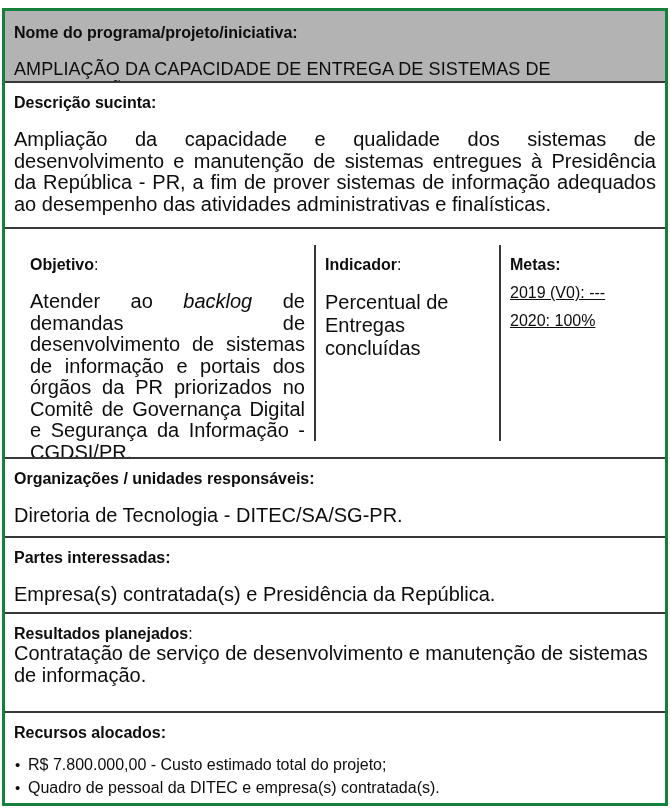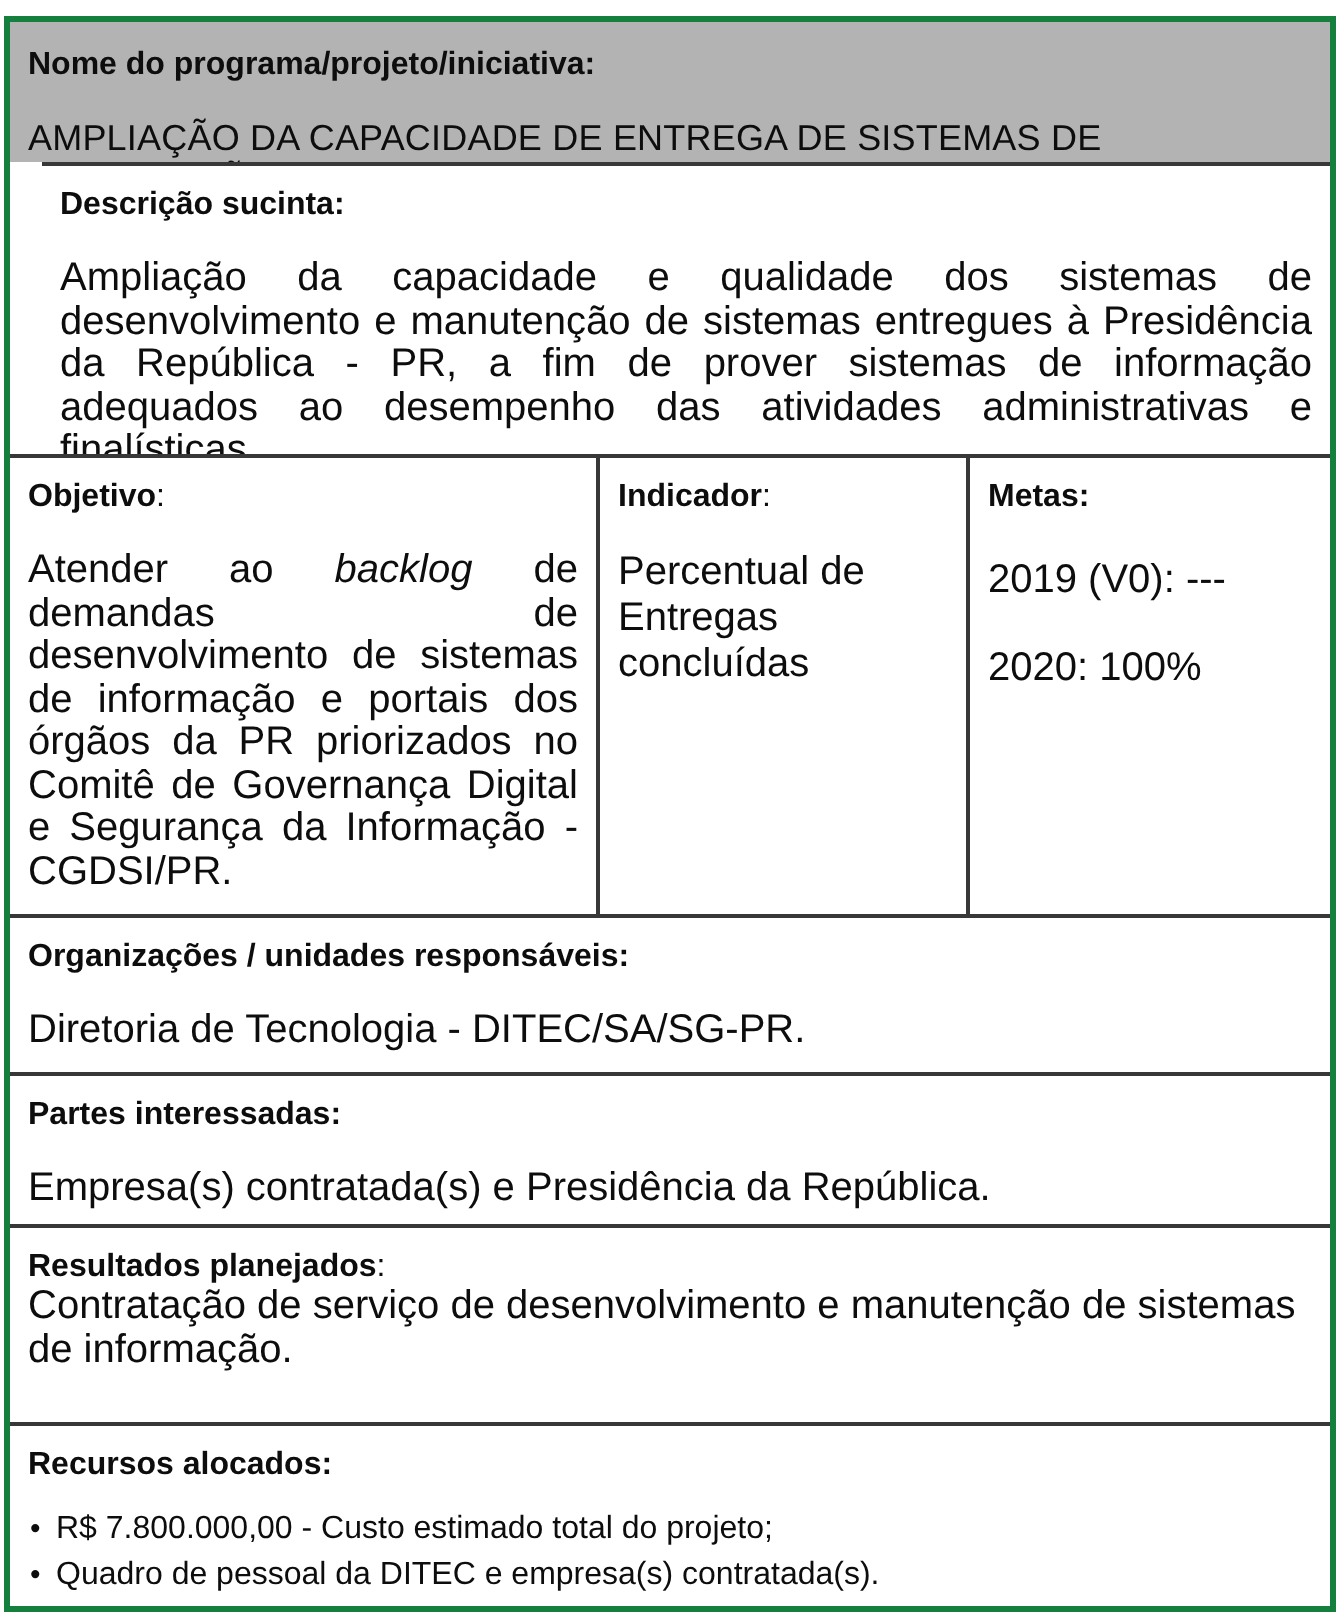--- a/index.html
+++ b/index.html
@@ -15,31 +15,31 @@
   .sec{box-sizing:border-box;padding:10px 9px 8px 9px;overflow:hidden;}
   .sec + .sec{border-top:2px solid #383838;}
   .sec-header{font-weight:bold;font-size:16px;line-height:1.2;}
   .hc{font-weight:bold;}
   .colon-normal .hc{font-weight:normal;}
   .gray{background:#b3b3b3;height:70px;padding-top:12px;}
   .gray .caps{font-weight:normal;font-size:18px;margin-top:17px;letter-spacing:0.1px;}
   .par{margin:0;font-size:20px;line-height:21.5px;}
   .just{text-align:justify;}
   .gap-top{margin-top:17px;}
-  .s-desc{height:146px;margin-left:16px;}
-  .s-cols{height:230px;padding:0;display:flex;flex-direction:row;}
+  .s-desc{height:146px;}
+  .s-cols{height:230px;padding:16px;display:flex;flex-direction:row;}
   .col{box-sizing:border-box;padding:10px 9px;}
   .col1{width:293px;}
   .col2{width:185px;border-left:2px solid #383838;}
   .col3{flex:1;border-left:2px solid #383838;}
   .s-org{height:79px;}
   .s-partes{height:76px;}
   .s-result{height:99px;}
   .s-rec{flex:1;}
-  .meta-line{margin-top:20px;font-size:20px;line-height:1.2;}
+  .meta-line{margin-top:9px;font-size:16px;line-height:1.2;text-decoration:underline;}
   ul.bullets{margin:11px 0 0 0;padding:0;list-style:none;}
   ul.bullets li{font-size:16px;line-height:23px;padding-left:14px;position:relative;}
   ul.bullets li .dot{position:absolute;left:1px;top:0;font-size:15px;}
   i{font-style:italic;}
 </style>
 </head>
 <body>
 
 <div class="doc">
 

